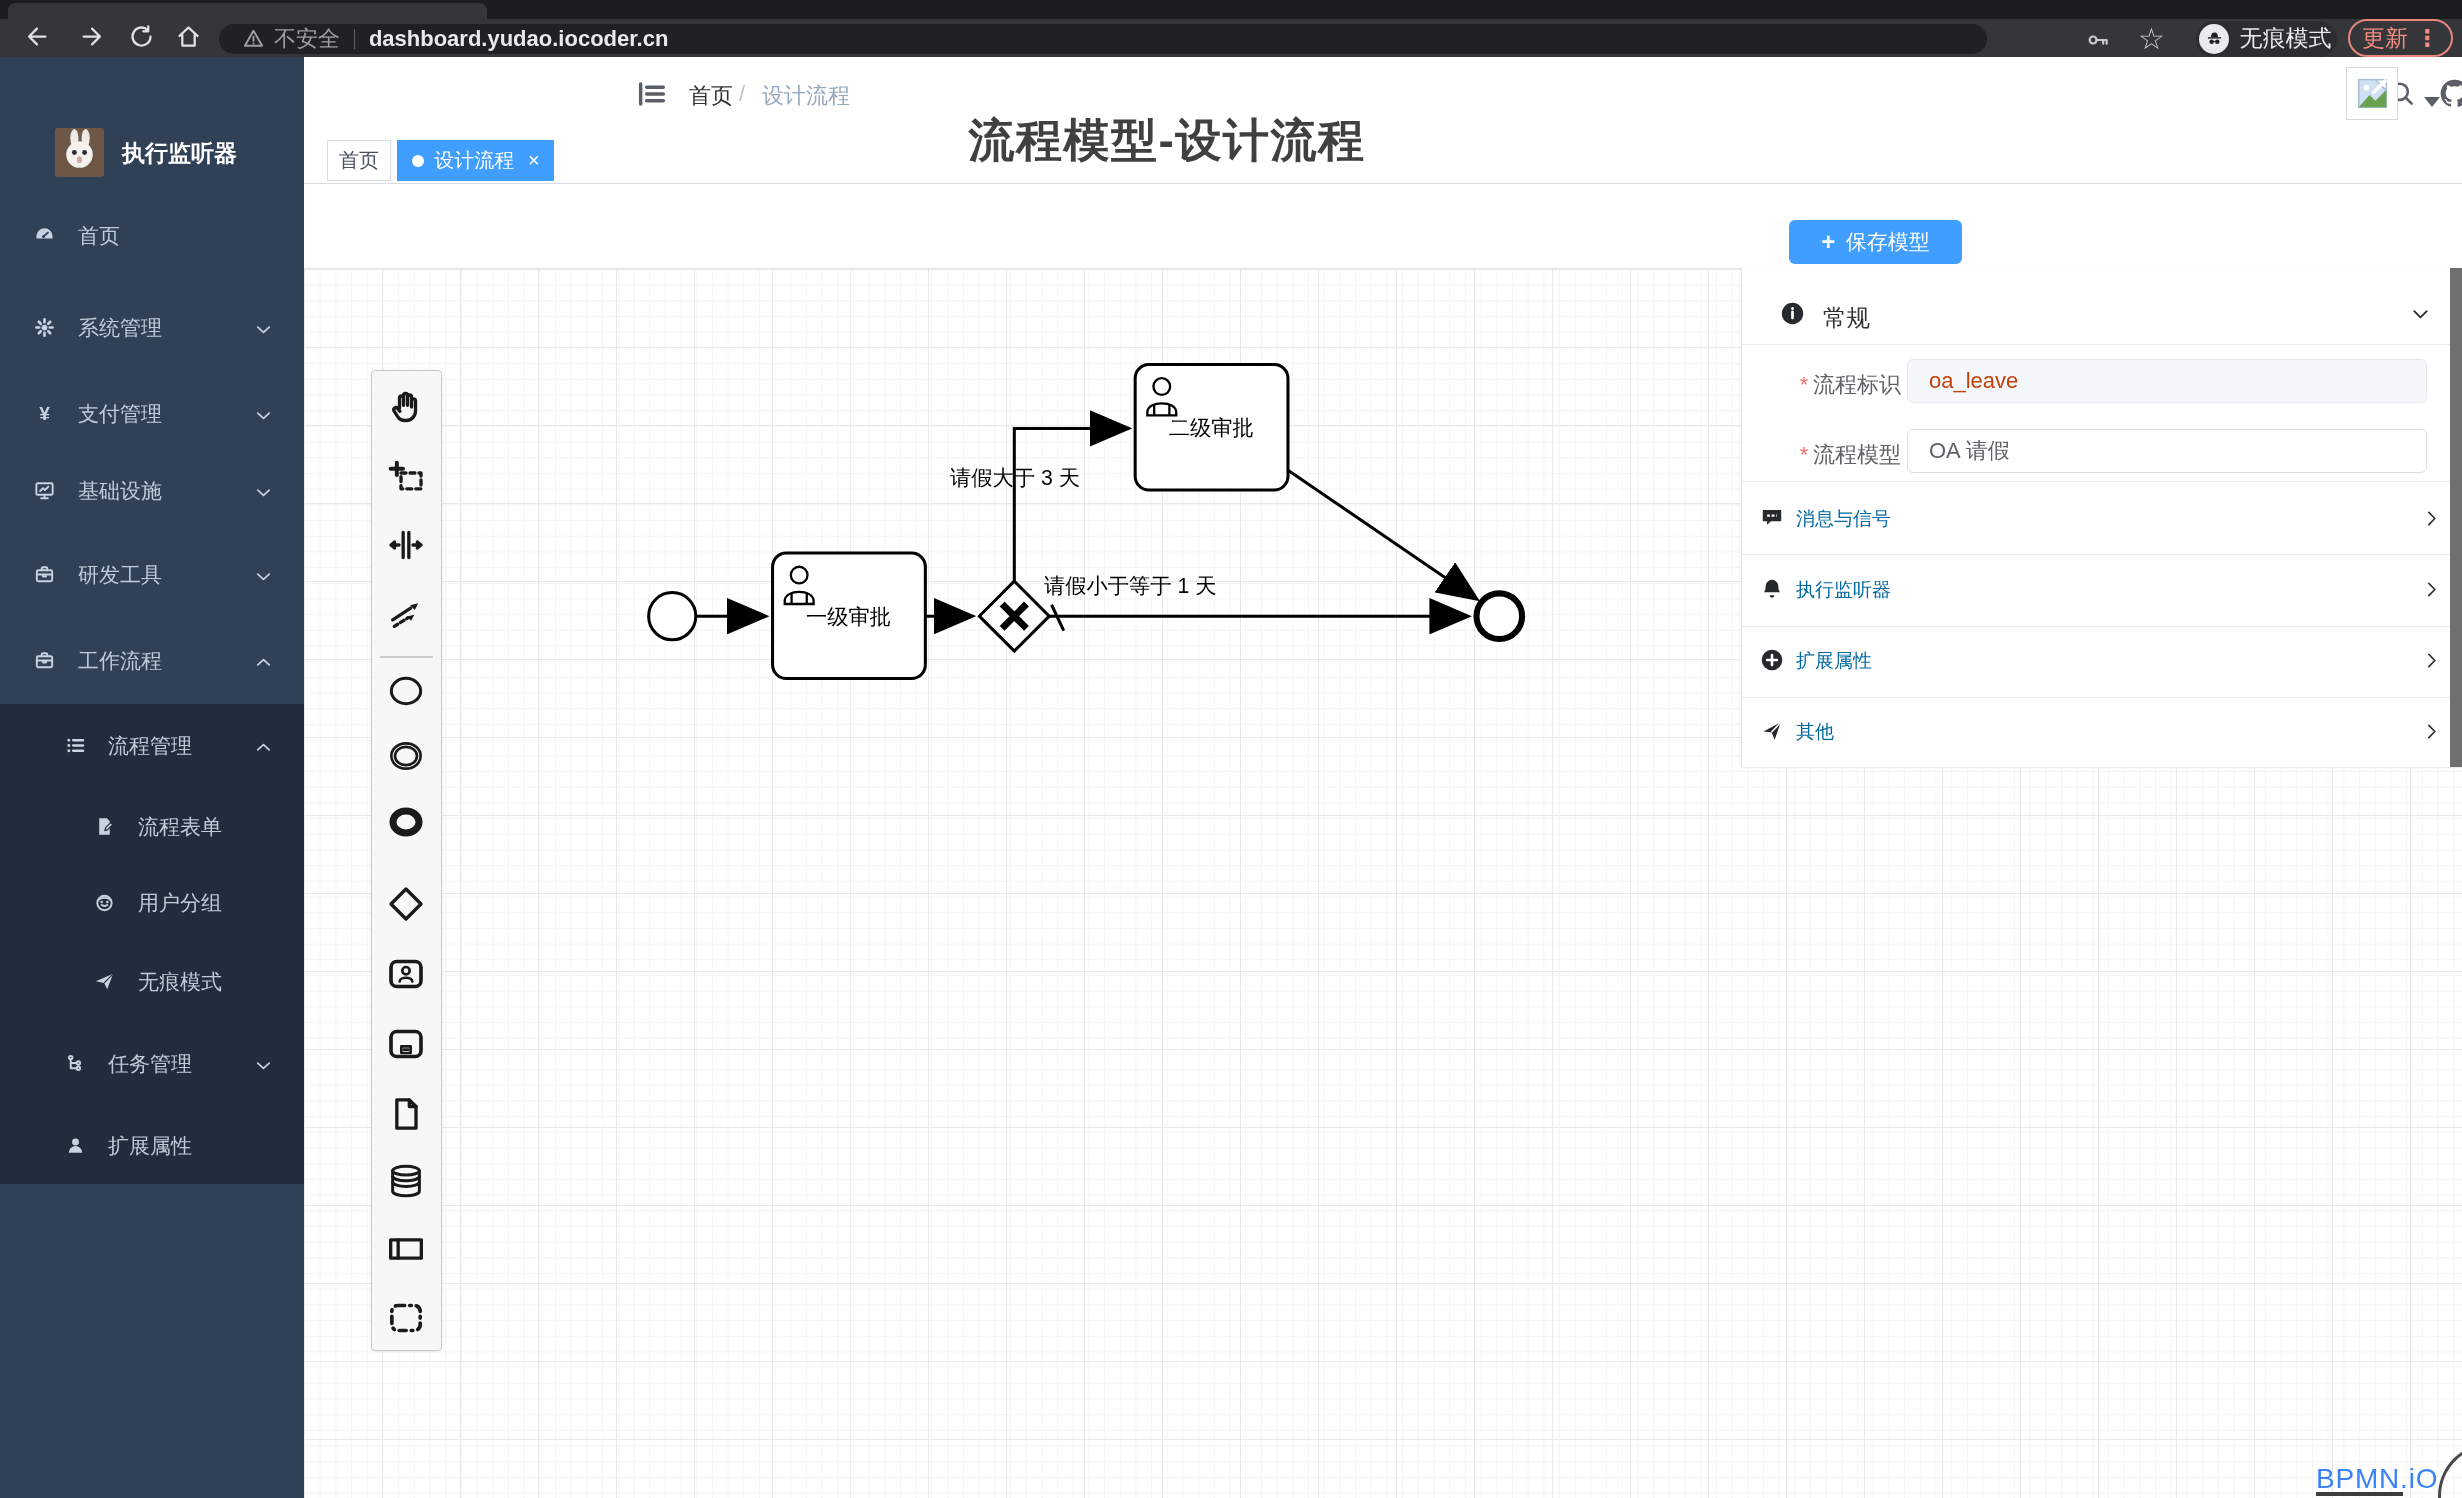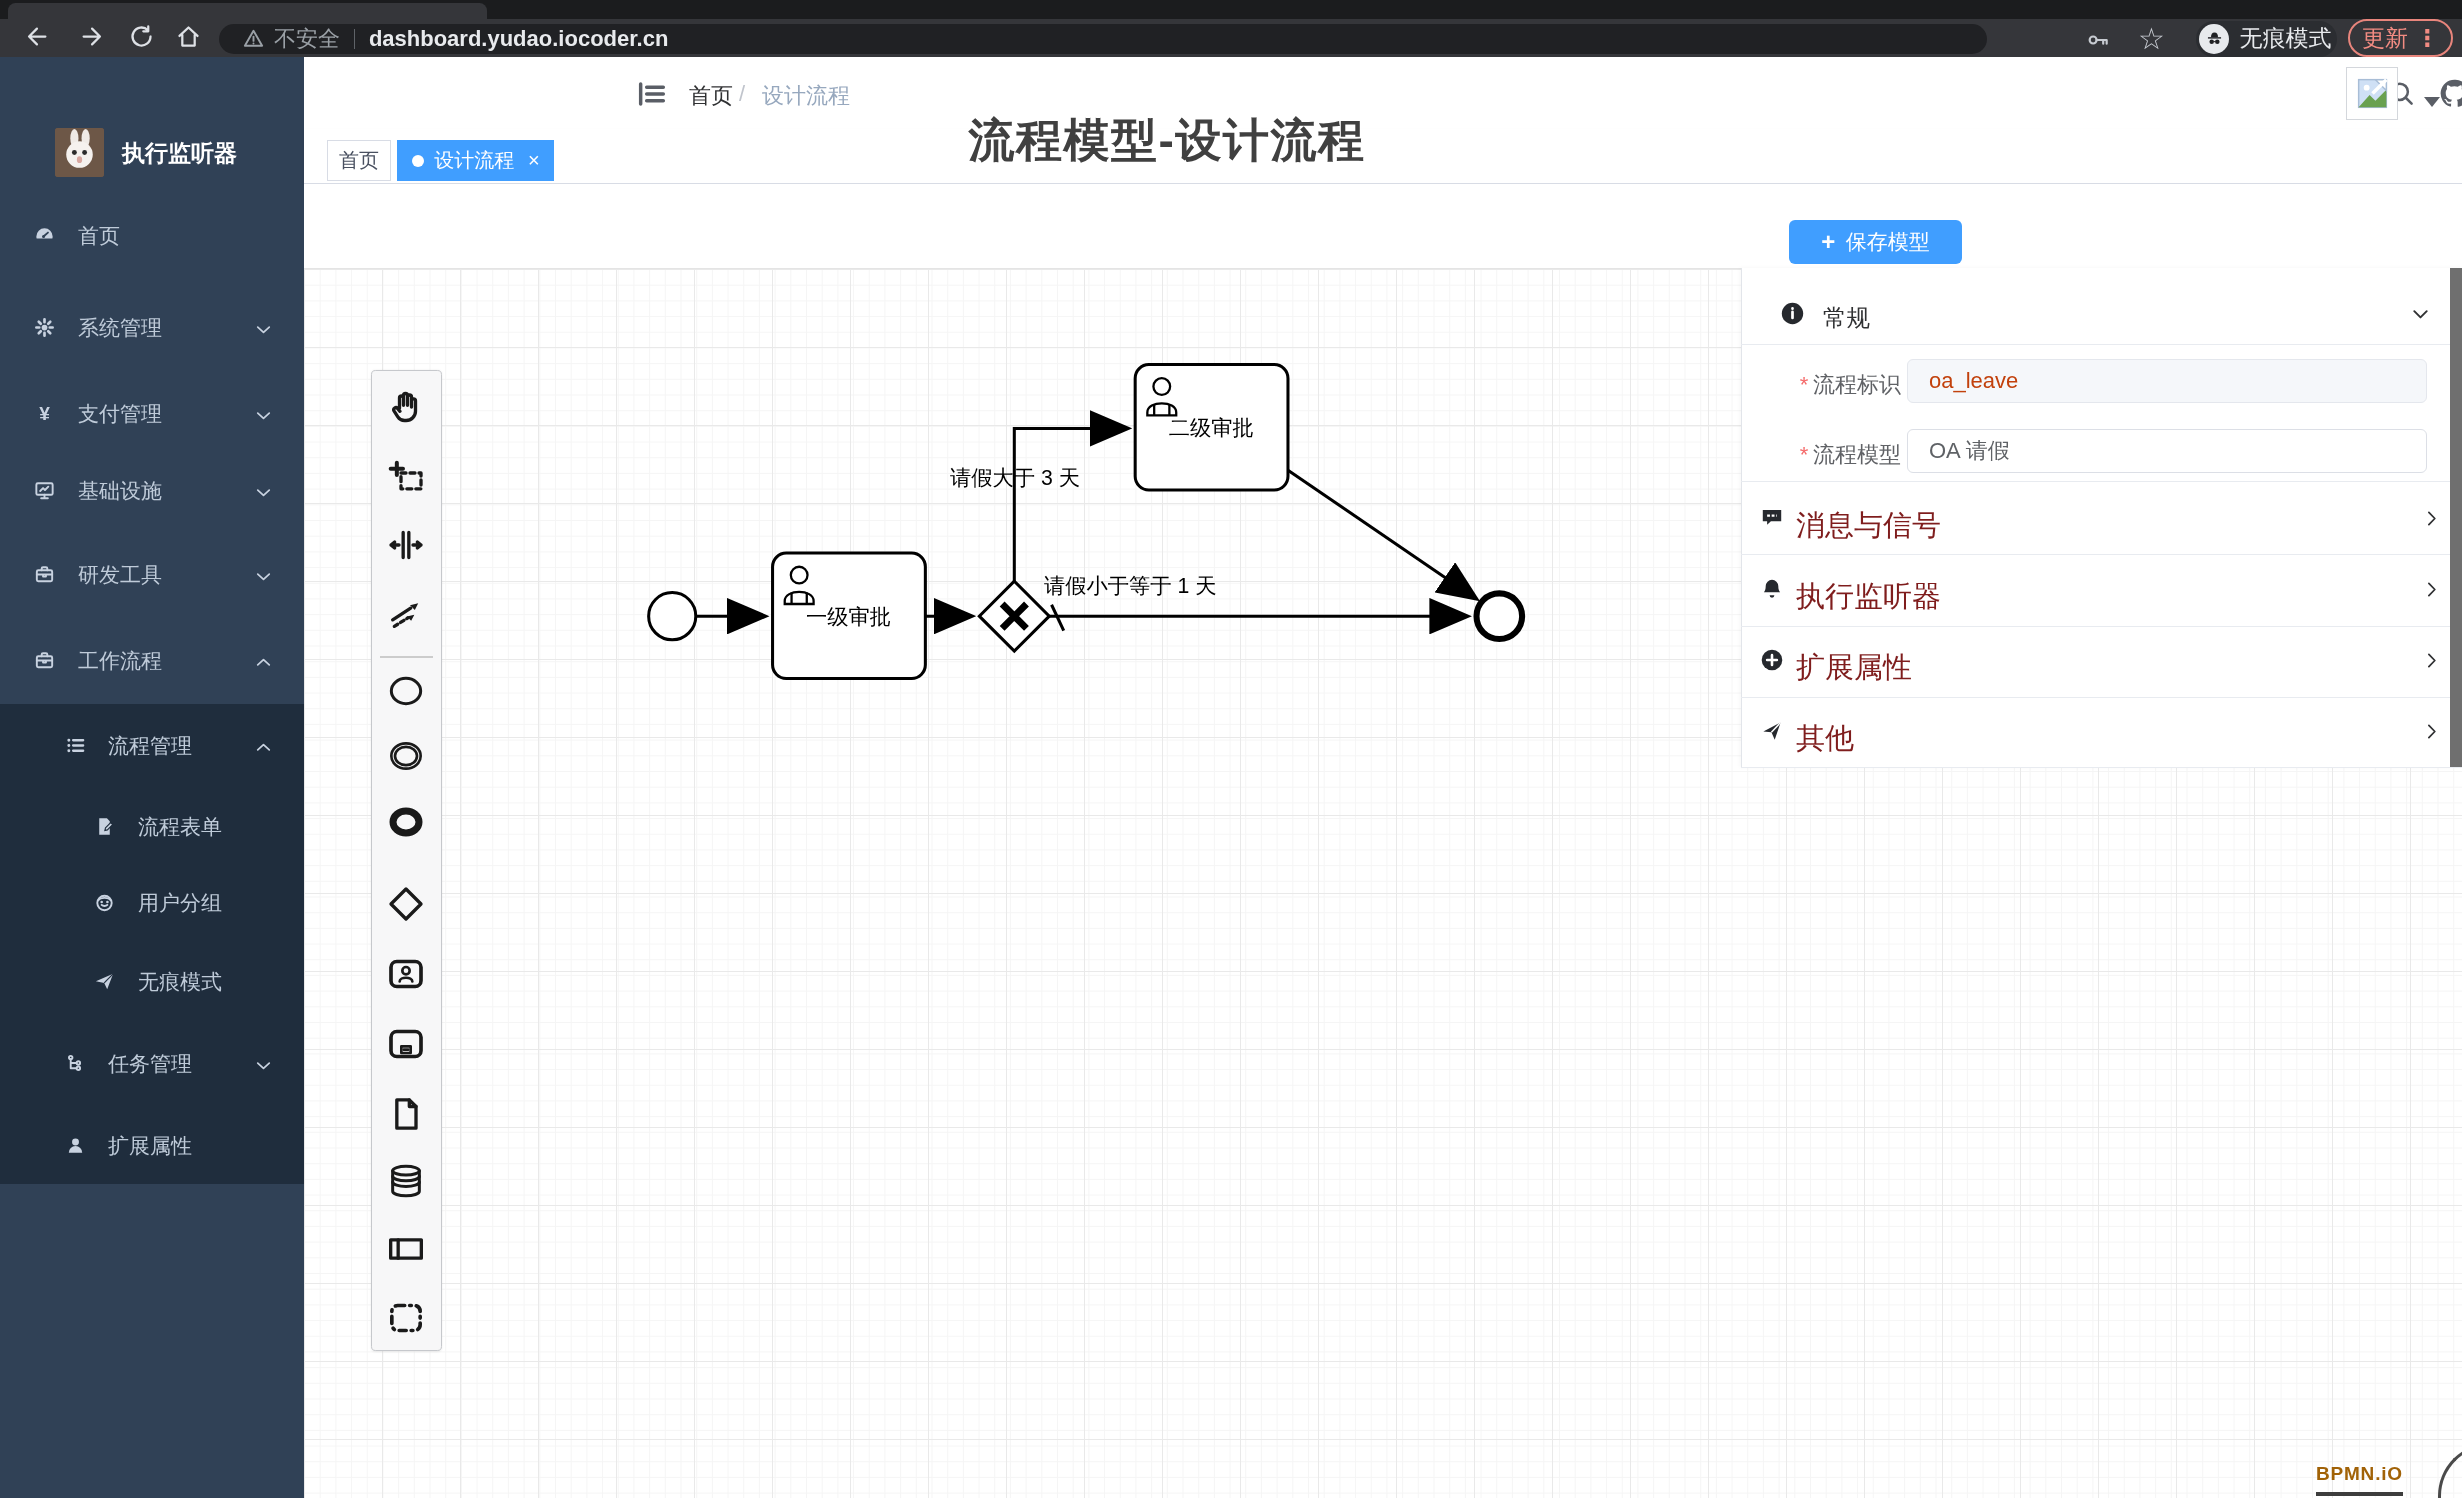--- a/index.html
+++ b/index.html
@@ -55,36 +55,36 @@
  background-image:
   linear-gradient(to right,#e9e9e9 0.8px,transparent 0.8px),
   linear-gradient(to bottom,#e9e9e9 0.8px,transparent 0.8px),
   linear-gradient(to right,#f5f5f5 0.8px,transparent 0.8px),
   linear-gradient(to bottom,#f5f5f5 0.8px,transparent 0.8px);
  background-size:78px 78px,78px 78px,15.7px 15.7px,15.7px 15.7px}
 .palette{left:371px;top:370px;width:71px;height:981px;background:#f7f7f8;border:1.5px solid #c6c8cc;border-radius:4.6px;box-shadow:0 0.8px 2.3px rgba(0,0,0,.08)}
 .pent{width:40px;height:40px;color:#1a1a1a;cursor:pointer}
 .psep{left:380px;top:656px;width:53px;height:1.5px;background:#ccc}
 .bpmnsvg{left:304px;top:268px}
-.wmark{left:2316px;top:1463px;color:#a16207;font-size:19px;font-weight:bold;letter-spacing:0.8px}
+.wmark{left:2316px;top:1463px;color:#3b82f6;font-size:28px;font-weight:normal;letter-spacing:0.8px}
 .wline{left:2316px;top:1492px;width:87px;height:3.8px;background:#3d3d3d}
 .edgearc{left:2438px;top:1443px;width:106px;height:122px;border:3px solid #4a4a4a;border-right:none;border-bottom:none;border-top-left-radius:53px}
 
 .panel{left:1741px;top:268px;width:721px;height:499px;background:#fff;border-left:0.8px solid #e2e5ea;box-shadow:-1.5px 0 4.6px rgba(0,0,0,.04)}
 .pscroll{left:2450px;top:268px;width:12px;height:499px;background:#6f6f6f}
 .pdivider{position:absolute;left:1741px;width:721px;height:0.8px;background:#e8ebf0}
 .phead-ic{width:27px;height:27px;color:#26292e}
 .plabel{position:absolute;font-size:22px;color:#606266;text-align:right}
 .pstar{color:#f56c6c;margin-right:4.6px}
 .pinput{position:absolute;left:1907px;width:520px;height:44px;border-radius:6px;font-size:22px;display:flex;align-items:center;padding-left:21px}
 .pinput.dis{background:#f5f7fa;border:0.8px solid #e4e7ed;color:#c2410c}
 .pinput.en{background:#fff;border:0.8px solid #dcdfe6;color:#5f6266}
 .secrow{position:absolute;left:1741px;width:709px;height:70px;cursor:pointer}
 .secrow .ico{position:absolute;left:18px;top:21px;width:26px;height:26px;color:#26292e}
-.secrow .lbl{position:absolute;left:55px;top:22px;font-size:29px;color:#7f1d1d}
+.secrow .lbl{position:absolute;left:55px;top:22px;font-size:19px;color:#0369a1}
 .secrow .chr{position:absolute;left:680px;top:23.6px;width:21px;height:21px;color:#303133}
 </style>
 </head>
 <body>
 
 <div class="abs chrome">
   <div class="abs tabstrip"></div>
   <div class="abs btab"></div>
   <span class="ico abs navico" style="left:24px">
       <svg viewBox="0 0 24 24" fill="none" stroke="currentColor" stroke-width="2" stroke-linecap="round" stroke-linejoin="round">

